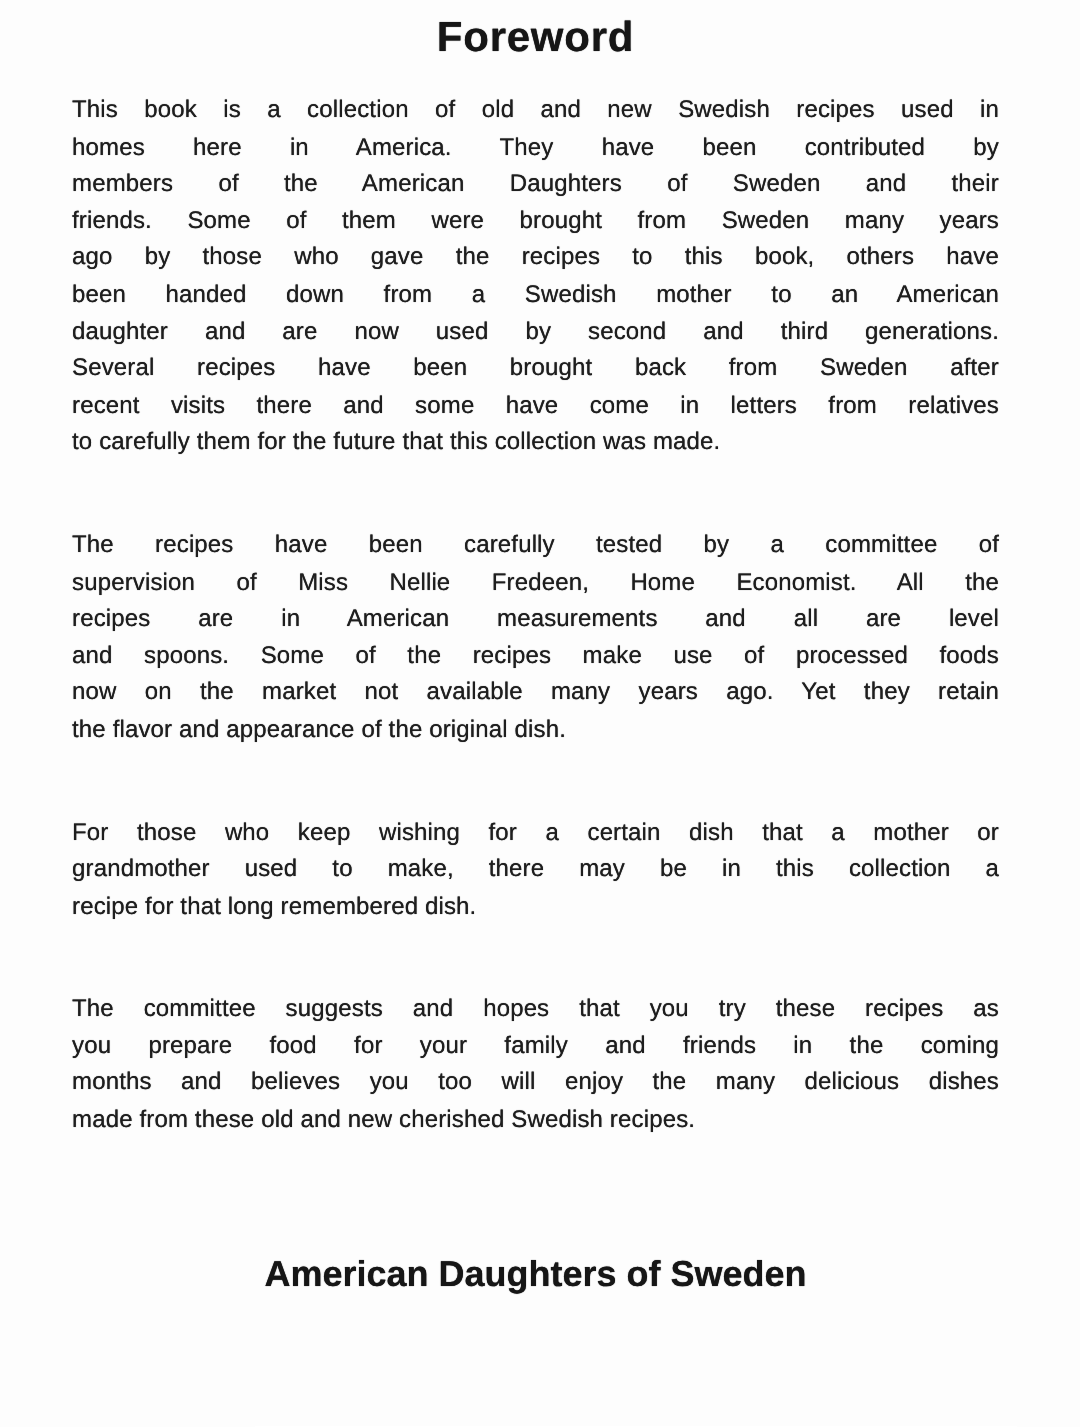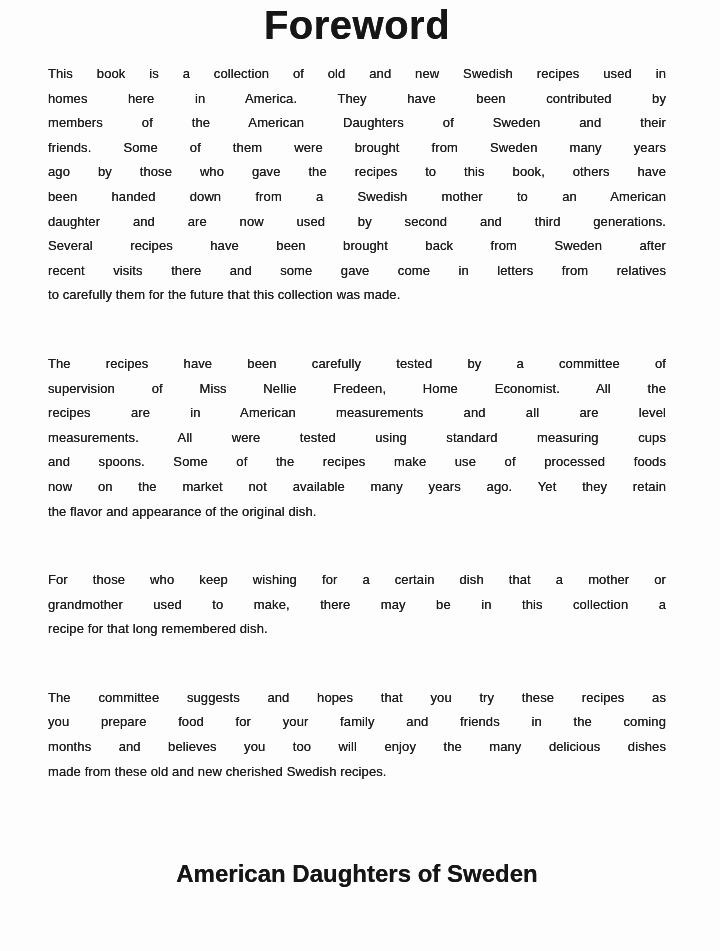--- a/index.html
+++ b/index.html
@@ -15,31 +15,31 @@
   .page {
     box-sizing: border-box;
     width: 720px;
     height: 951px;
     background: #fdfdfd;
     color: #1e1e1e;
     padding: 8px 54px 0 48px;
     overflow: hidden;
   }
   .title {
-    font-size: 40px;
+    font-size: 28px;
     line-height: 34px;
     font-weight: bold;
     text-align: center;
     margin: 0 0 20px 0;
     letter-spacing: 0.5px;
     color: #161616;
     text-shadow: 0 0 0.6px #161616;
   }
   .body-text {
-    font-size: 13px;
+    font-size: 16px;
     line-height: 24.6px;
     letter-spacing: 0.1px;
     text-shadow: 0 0 0.5px #242424;
   }
   .para {
     margin: 0 0 44px 0;
     padding: 0;
   }
   .line {
     display: block;
@@ -70,29 +70,28 @@
 
     <div class="para">
       <span class="line">This book is a collection of old and new Swedish recipes used in</span>
       <span class="line">homes here in America. They have been contributed by</span>
       <span class="line">members of the American Daughters of Sweden and their</span>
       <span class="line">friends. Some of them were brought from Sweden many years</span>
       <span class="line">ago by those who gave the recipes to this book, others have</span>
       <span class="line">been handed down from a Swedish mother to an American</span>
       <span class="line">daughter and are now used by second and third generations.</span>
       <span class="line">Several recipes have been brought back from Sweden after</span>
-      <span class="line">recent visits there and some gave come in letters from relatives</span>
+      <span class="line">recent visits there and some have come in letters from relatives</span>
       <span class="line last">to carefully them for the future that this collection was made.</span>
     </div>
 
     <div class="para">
       <span class="line">The recipes have been carefully tested by a committee of</span>
       <span class="line">supervision of Miss Nellie Fredeen, Home Economist. All the</span>
       <span class="line">recipes are in American measurements and all are level</span>
-      <span class="line">measurements. All were tested using standard measuring cups</span>
       <span class="line">and spoons. Some of the recipes make use of processed foods</span>
       <span class="line">now on the market not available many years ago. Yet they retain</span>
       <span class="line last">the flavor and appearance of the original dish.</span>
     </div>
 
     <div class="para">
       <span class="line">For those who keep wishing for a certain dish that a mother or</span>
       <span class="line">grandmother used to make, there may be in this collection a</span>
       <span class="line last">recipe for that long remembered dish.</span>
     </div>

